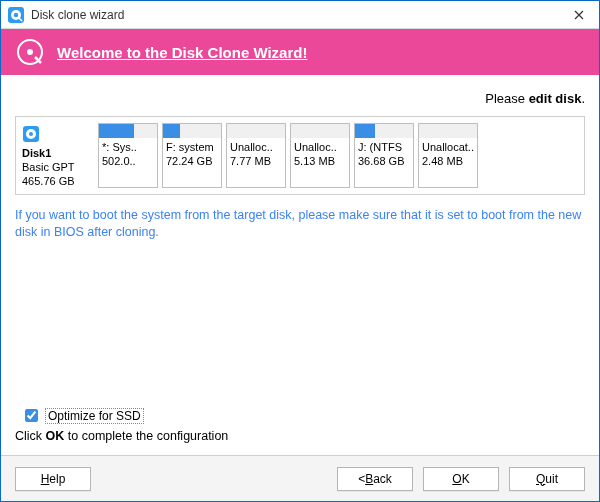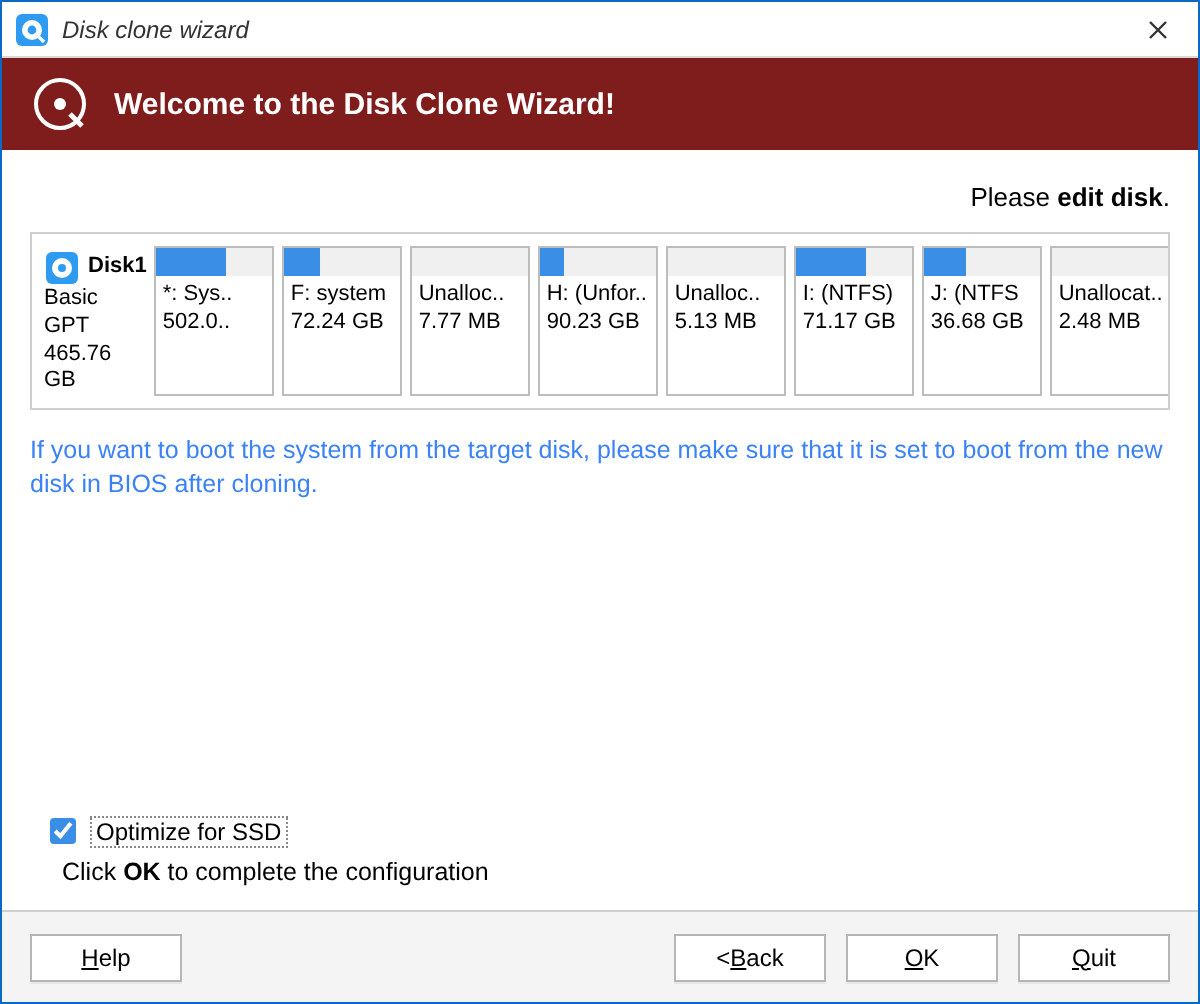--- a/index.html
+++ b/index.html
@@ -18,46 +18,46 @@
     flex-direction: column;
     background: #fff;
   }
   .titlebar {
     height: 28px;
     background: #fff;
     display: flex;
     align-items: center;
     padding: 0 0 0 6px;
     border-bottom: 1px solid #d9d9d9;
-    font-style: italic;
   }
   .titlebar .app-icon {
     width: 18px; height: 18px;
     margin-right: 6px;
     display:flex; align-items:center; justify-content:center;
   }
   .titlebar .title {
     font-size: 12px;
     color: #333;
   }
   .titlebar .close {
     margin-left: auto;
     width: 40px; height: 28px;
     display: flex; align-items: center; justify-content: center;
     font-size: 14px;
     color: #333;
   }
   .banner {
-    background: #7f1d1d;
+    background: #ec4899;
     color: #fff;
     height: 46px;
     display: flex;
     align-items: center;
     padding: 0 14px;
     gap: 12px;
+    text-decoration: underline;
   }
   .banner-icon {
     width: 30px; height: 30px;
     display:flex; align-items:center; justify-content:center;
   }
   .banner-title {
     font-size: 15px;
     font-weight: 600;
   }
   .content {
@@ -84,22 +84,23 @@
   .disk-info {
     width: 72px;
     display: flex;
     flex-direction: column;
     align-items:flex-start;
     font-size: 11px;
     line-height: 1.25;
     padding-top:2px;
   }
   .disk-info .dhead {
-    display:flex; align-items:center; gap:4px;
+    display:flex; align-items:flex-start; gap:4px;
     font-weight:600;
+    flex-direction:column;
   }
   .disk-info .dicon {
     width:18px; height:18px;
   }
   .part {
     border: 1px solid #bdbdbd;
     width: 60px;
     display: flex;
     flex-direction: column;
     font-size: 11px;
@@ -133,21 +134,21 @@
   .opt-row {
     display:flex; align-items:center; gap:4px;
     font-size:12px;
     margin-bottom:2px;
     padding-left:6px;
   }
   .opt-row input { accent-color:#3a8ee6; width:13px; height:13px; }
   .opt-row span.lbl { border:1px dotted #888; padding:0 2px; }
   .confirm {
     font-size: 12.5px;
-    margin: 2px 0 6px 16px;
+    margin: 2px 0 6px 0;
   }
   .footer {
     border-top: 1px solid #cfcfcf;
     background: #f4f4f4;
     height: 46px;
     display: flex;
     align-items: center;
     padding: 0 14px;
     gap: 10px;
   }
@@ -237,38 +238,24 @@
           </div>
           <div class="part">
             <div class="bar">
               <div class="fill" style="width:0%"></div>
             </div>
             <div class="lbl">Unalloc..</div>
             <div class="sz">7.77 MB</div>
           </div>
           <div class="part">
             <div class="bar">
-              <div class="fill" style="width:20%"></div>
-            </div>
-            <div class="lbl">H: (Unfor..</div>
-            <div class="sz">90.23 GB</div>
-          </div>
-          <div class="part">
-            <div class="bar">
               <div class="fill" style="width:0%"></div>
             </div>
             <div class="lbl">Unalloc..</div>
             <div class="sz">5.13 MB</div>
-          </div>
-          <div class="part">
-            <div class="bar">
-              <div class="fill" style="width:60%"></div>
-            </div>
-            <div class="lbl">I: (NTFS)</div>
-            <div class="sz">71.17 GB</div>
           </div>
           <div class="part">
             <div class="bar">
               <div class="fill" style="width:35%"></div>
             </div>
             <div class="lbl">J: (NTFS</div>
             <div class="sz">36.68 GB</div>
           </div>
           <div class="part">
             <div class="bar">

